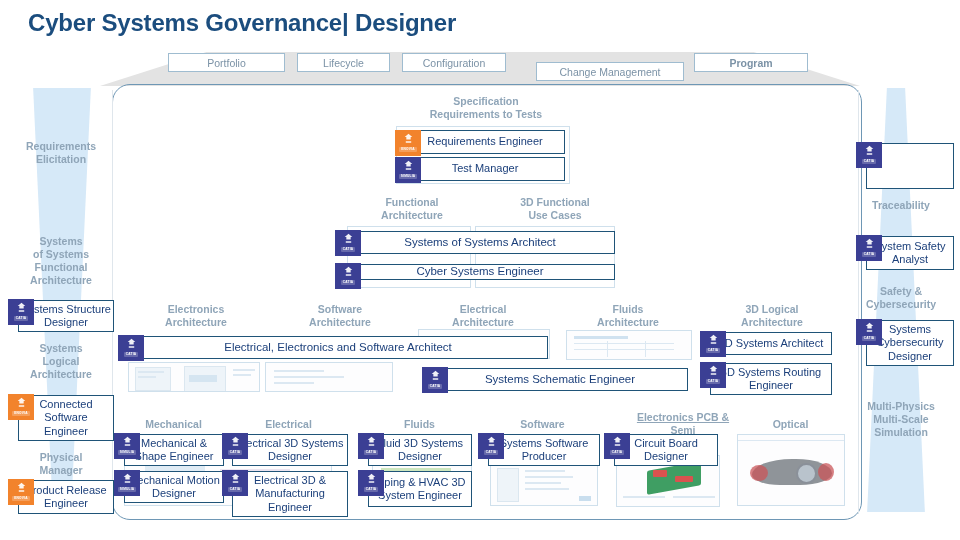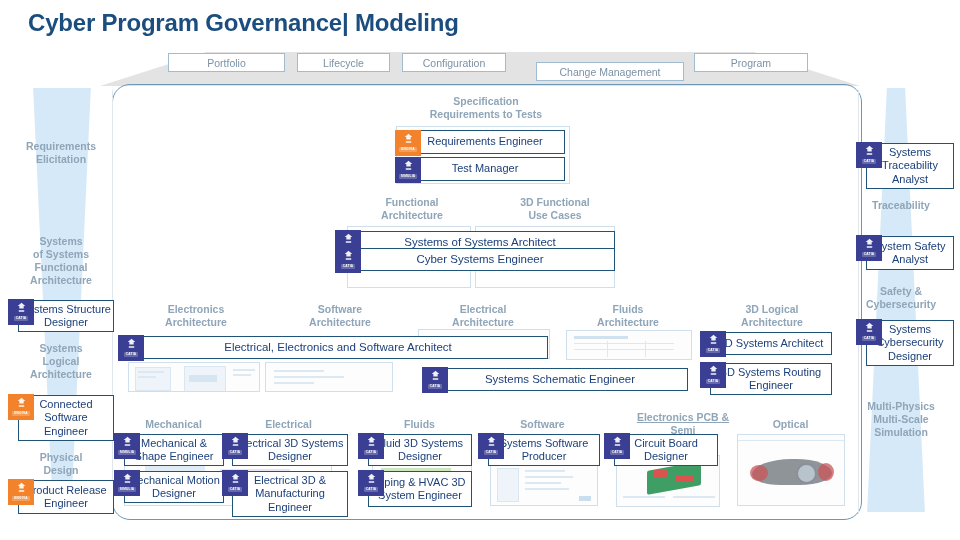--- a/index.html
+++ b/index.html
@@ -105,38 +105,38 @@
   .lamp-lens{position:absolute;background:#b9c3cc;border-radius:50%;border:2px solid #8a9099;}
 
   
   .guide{position:absolute;background:#dfe6ec;width:1px;}
 </style>
 </head>
 <body>
 
 <div id="stage">
 
-  <div class="page-title">Cyber Program Governance| Modeling</div>
+  <div class="page-title">Cyber Systems Governance| Designer</div>
 
   <div class="trapezoid"></div>
 
   <div class="tabs">
     <div class="tab" style="left:0px;width:117px;">
       <span>Portfolio</span>
     </div>
     <div class="tab" style="left:129px;width:93px;">
       <span>Lifecycle</span>
     </div>
     <div class="tab" style="left:234px;width:104px;">
       <span>Configuration</span>
     </div>
     <div class="tab" style="left:368px;width:148px;margin-top:9px;">
       <span>Change Management</span>
     </div>
-    <div class="tab" style="left:526px;width:114px;">
+    <div class="tab" style="left:526px;width:114px;font-weight:bold;">
       <span>Program</span>
     </div>
   </div>
 
   <div class="beam beam-left"></div>
   <div class="beam beam-right"></div>
 
   <div class="main-frame"></div>
 
   <div class="guide" style="left:112px;top:90px;height:424px;"></div>
@@ -145,21 +145,21 @@
   <div class="caption" style="left:6px;top:140px;width:110px;white-space:pre-line;">Requirements
 Elicitation</div>
   <div class="caption" style="left:6px;top:235px;width:110px;white-space:pre-line;">Systems
 of Systems
 Functional
 Architecture</div>
   <div class="caption" style="left:6px;top:342px;width:110px;white-space:pre-line;">Systems
 Logical
 Architecture</div>
   <div class="caption" style="left:6px;top:451px;width:110px;white-space:pre-line;">Physical
-Design</div>
+Manager</div>
 
   <div class="caption" style="left:845px;top:199px;width:112px;white-space:pre-line;">Traceability</div>
   <div class="caption" style="left:845px;top:285px;width:112px;white-space:pre-line;">Safety &amp;
 Cybersecurity</div>
   <div class="caption" style="left:845px;top:400px;width:112px;white-space:pre-line;">Multi-Physics
 Multi-Scale
 Simulation</div>
 
   <div class="caption" style="left:398px;top:95px;width:176px;white-space:pre-line;">Specification
 Requirements to Tests</div>
@@ -281,21 +281,21 @@
   <div class="role wide" style="left:345px;top:231px;width:270px;height:23px;">
     <div class="badge catia" style="left:-11px;top:-2px;">
       <svg viewBox="0 0 24 24" aria-hidden="true">
           <path d="M12 3 L19 9 L16 9 L16 14 L8 14 L8 9 L5 9 Z M7 17 H17 V20 H7 Z" fill="#ffffff" opacity="0.92"></path>
         </svg>
       <span class="btag">CATIA</span>
     </div>
     <span>Systems of Systems Architect</span>
   </div>
 
-  <div class="role wide" style="left:345px;top:248px;width:270px;height:23px;">
+  <div class="role wide" style="left:345px;top:264px;width:270px;height:16px;">
     <div class="badge catia" style="left:-11px;top:-2px;">
       <svg viewBox="0 0 24 24" aria-hidden="true">
           <path d="M12 3 L19 9 L16 9 L16 14 L8 14 L8 9 L5 9 Z M7 17 H17 V20 H7 Z" fill="#ffffff" opacity="0.92"></path>
         </svg>
       <span class="btag">CATIA</span>
     </div>
     <span>Cyber Systems Engineer</span>
   </div>
 
   <div class="role" style="left:18px;top:300px;width:96px;height:32px;">
@@ -449,21 +449,20 @@
     <span>Circuit Board Designer</span>
   </div>
 
   <div class="role" style="left:866px;top:143px;width:88px;height:46px;">
     <div class="badge catia" style="left:-11px;top:-2px;">
       <svg viewBox="0 0 24 24" aria-hidden="true">
           <path d="M12 3 L19 9 L16 9 L16 14 L8 14 L8 9 L5 9 Z M7 17 H17 V20 H7 Z" fill="#ffffff" opacity="0.92"></path>
         </svg>
       <span class="btag">CATIA</span>
     </div>
-    <span>Systems Traceability Analyst</span>
   </div>
 
   <div class="role" style="left:866px;top:236px;width:88px;height:34px;">
     <div class="badge catia" style="left:-11px;top:-2px;">
       <svg viewBox="0 0 24 24" aria-hidden="true">
           <path d="M12 3 L19 9 L16 9 L16 14 L8 14 L8 9 L5 9 Z M7 17 H17 V20 H7 Z" fill="#ffffff" opacity="0.92"></path>
         </svg>
       <span class="btag">CATIA</span>
     </div>
     <span>System Safety Analyst</span>

